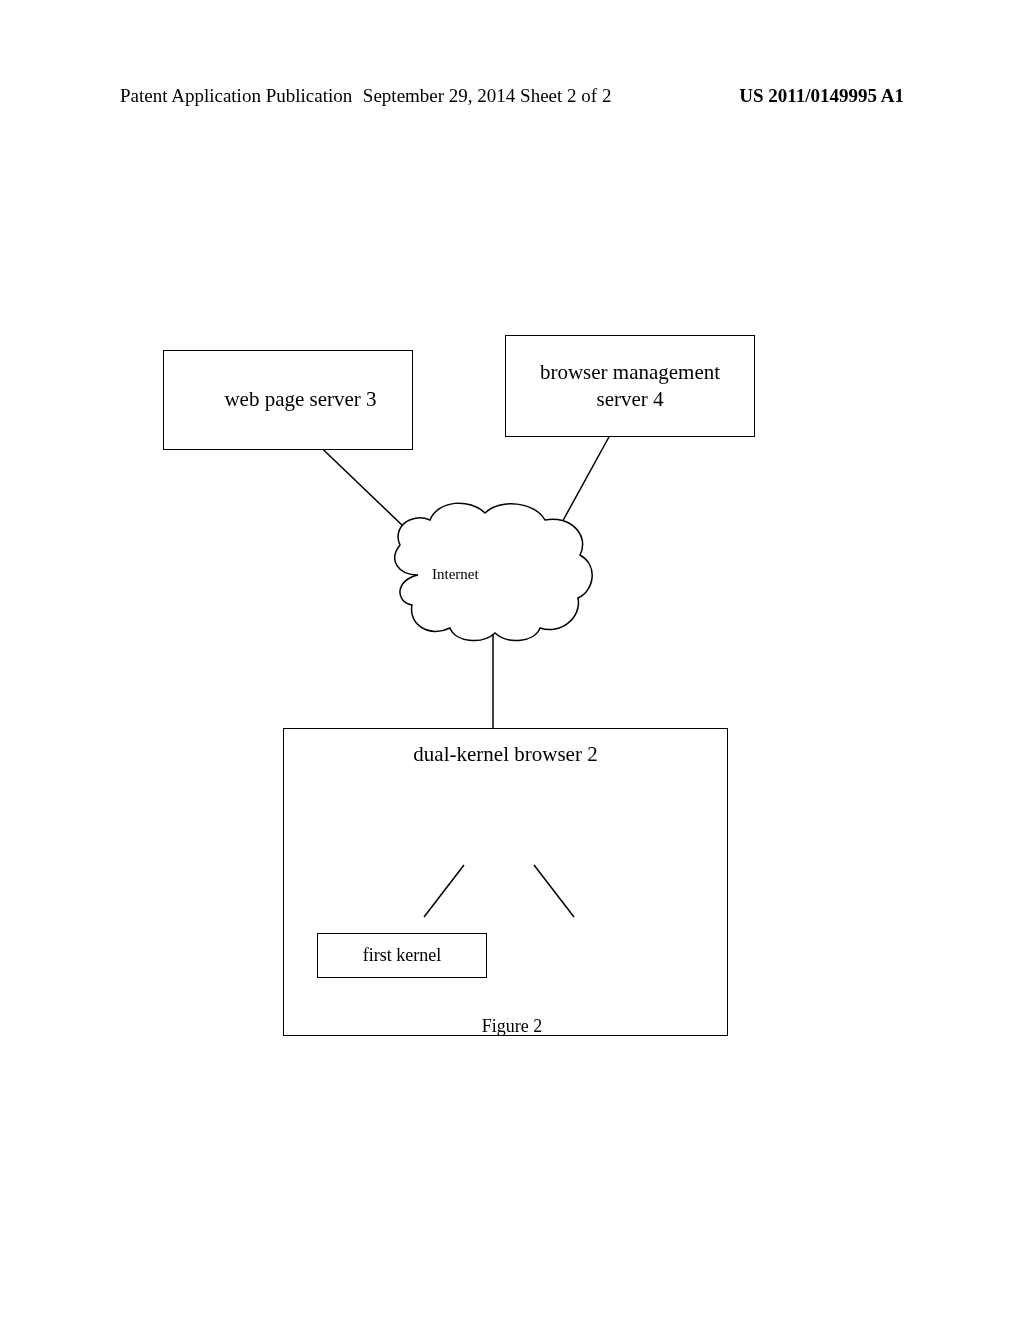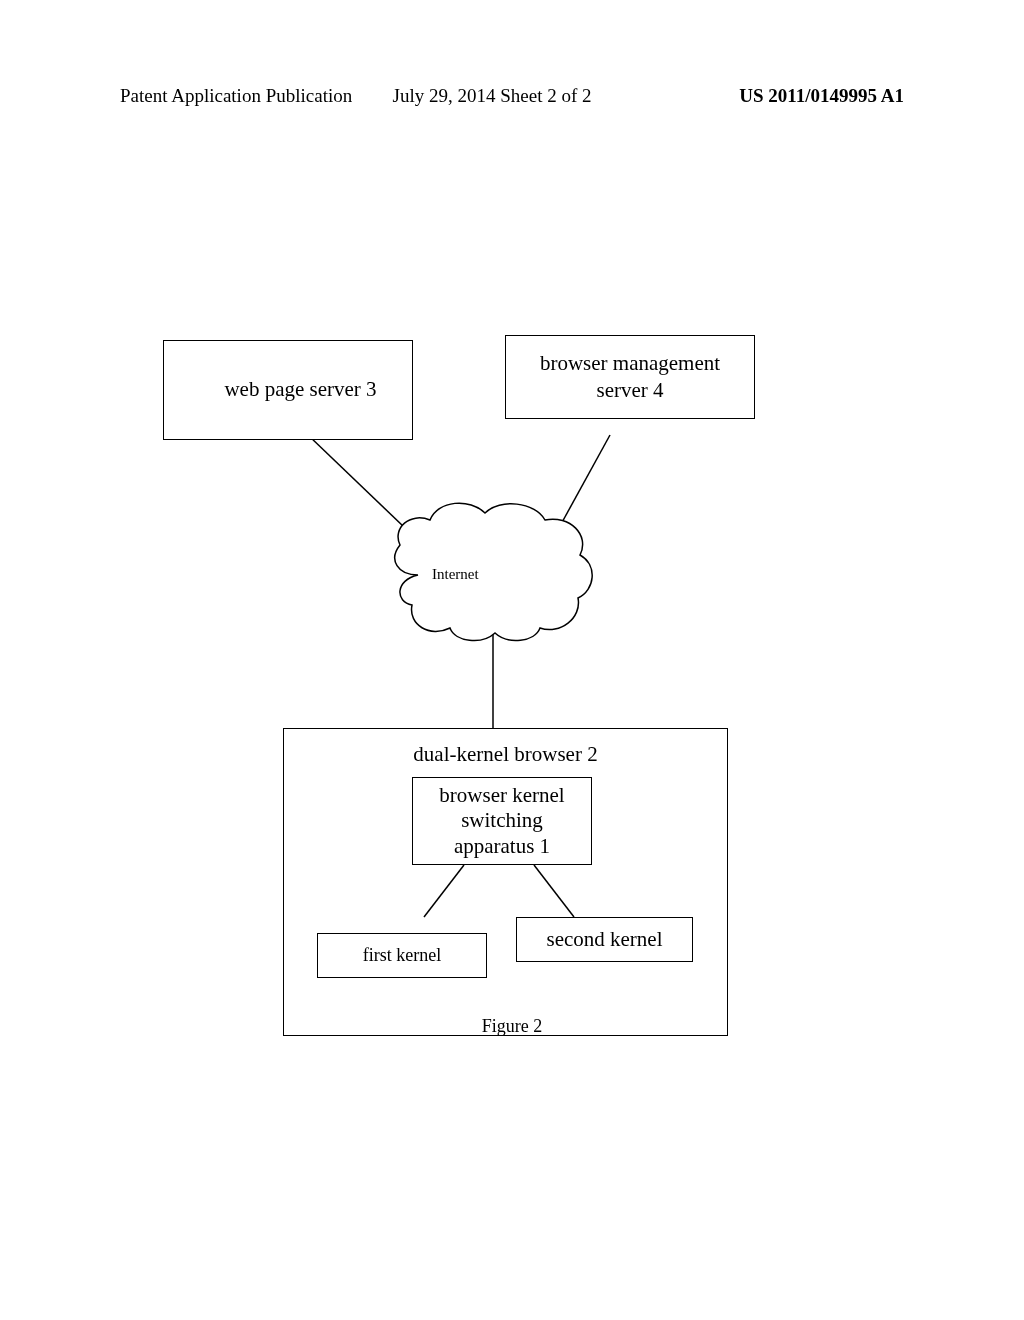--- a/index.html
+++ b/index.html
@@ -36,30 +36,30 @@
       display: flex;
       align-items: center;
       justify-content: center;
       text-align: center;
       font-size: 21px;
       background: white;
       line-height: 1.3;
     }
     .web-page-server {
       left: 163px;
-      top: 220px;
+      top: 230px;
       width: 250px;
       height: 100px;
       padding-left: 25px;
     }
     .browser-mgmt {
       left: 505px;
       top: 215px;
       width: 250px;
-      height: 84px;
+      height: 102px;
     }
     .cloud-label {
       position: absolute;
       left: 432px;
       top: 446px;
       font-size: 15px;
       z-index: 2;
     }
     .dual-kernel-browser {
       left: 283px;
@@ -127,21 +127,21 @@
       width: 1024px;
       height: 1100px;
       pointer-events: none;
     }
   </style>
 </head>
 <body>
 
 <div class="header">
   <span class="header-left">Patent Application Publication</span>
-  <span class="header-center">July 29, 2014  Sheet 2 of 2</span>
+  <span class="header-center">September 29, 2014  Sheet 2 of 2</span>
   <span class="header-right">US 2011/0149995 A1</span>
 </div>
 
 <div class="diagram-container">
 
   <svg class="connector">
 
     <line x1="308" y1="315" x2="428" y2="430" stroke="black" stroke-width="1.5"></line>
 
     <line x1="610" y1="315" x2="560" y2="406" stroke="black" stroke-width="1.5"></line>
@@ -169,33 +169,25 @@
   <div class="box browser-mgmt">
     <span style="white-space: pre-line;">browser management
 server 4</span>
   </div>
 
   <div class="cloud-label">Internet</div>
 
   <div class="box dual-kernel-browser">
     <div class="dual-kernel-label">dual-kernel browser 2</div>
 
-    <div class="switching-apparatus">
-      <span style="white-space: pre-line;">browser kernel
-switching
-apparatus 1</span>
-    </div>
 
     <div class="first-kernel">
       <span>first kernel</span>
     </div>
 
-    <div class="second-kernel">
-      <span>second kernel</span>
-    </div>
 
     <svg style="position:absolute; top:0; left:0; width:445px; height:258px; pointer-events:none;">
 
       <line x1="180" y1="136" x2="140" y2="188" stroke="black" stroke-width="1.5"></line>
 
       <line x1="250" y1="136" x2="290" y2="188" stroke="black" stroke-width="1.5"></line>
     </svg>
   </div>
 
   <div class="figure-caption">Figure 2</div>

